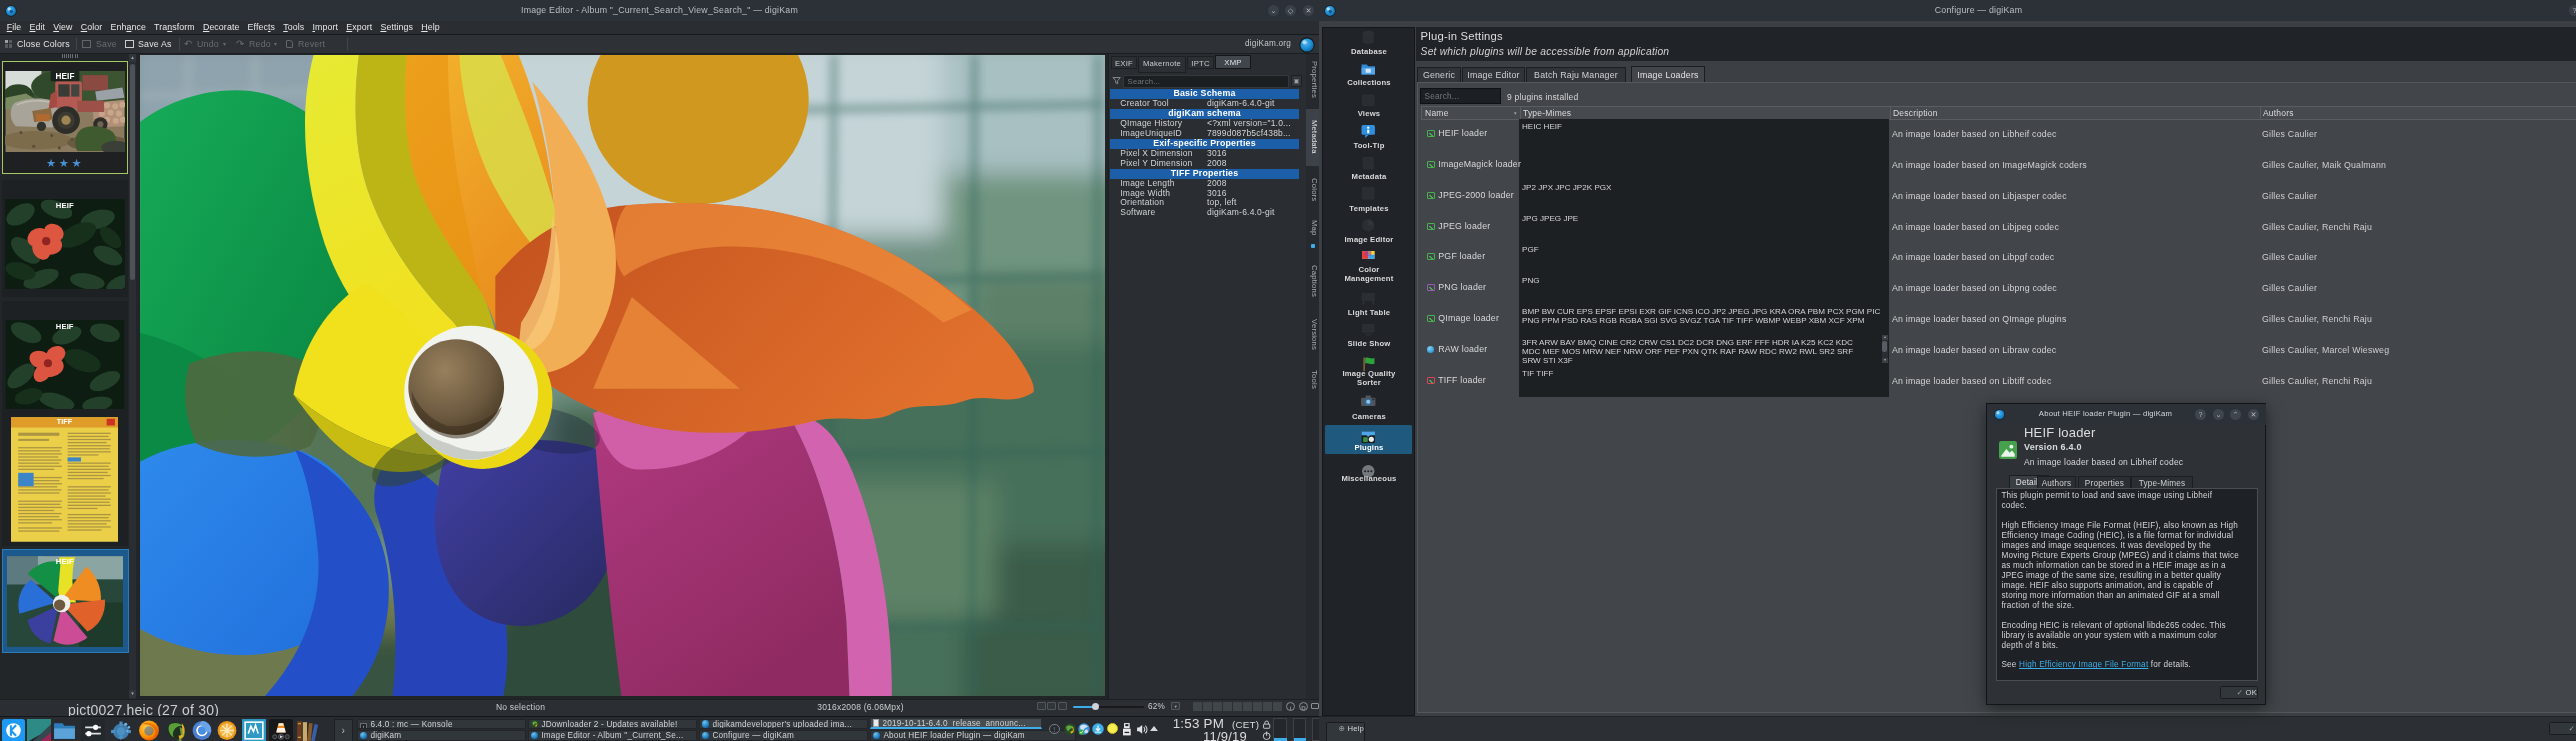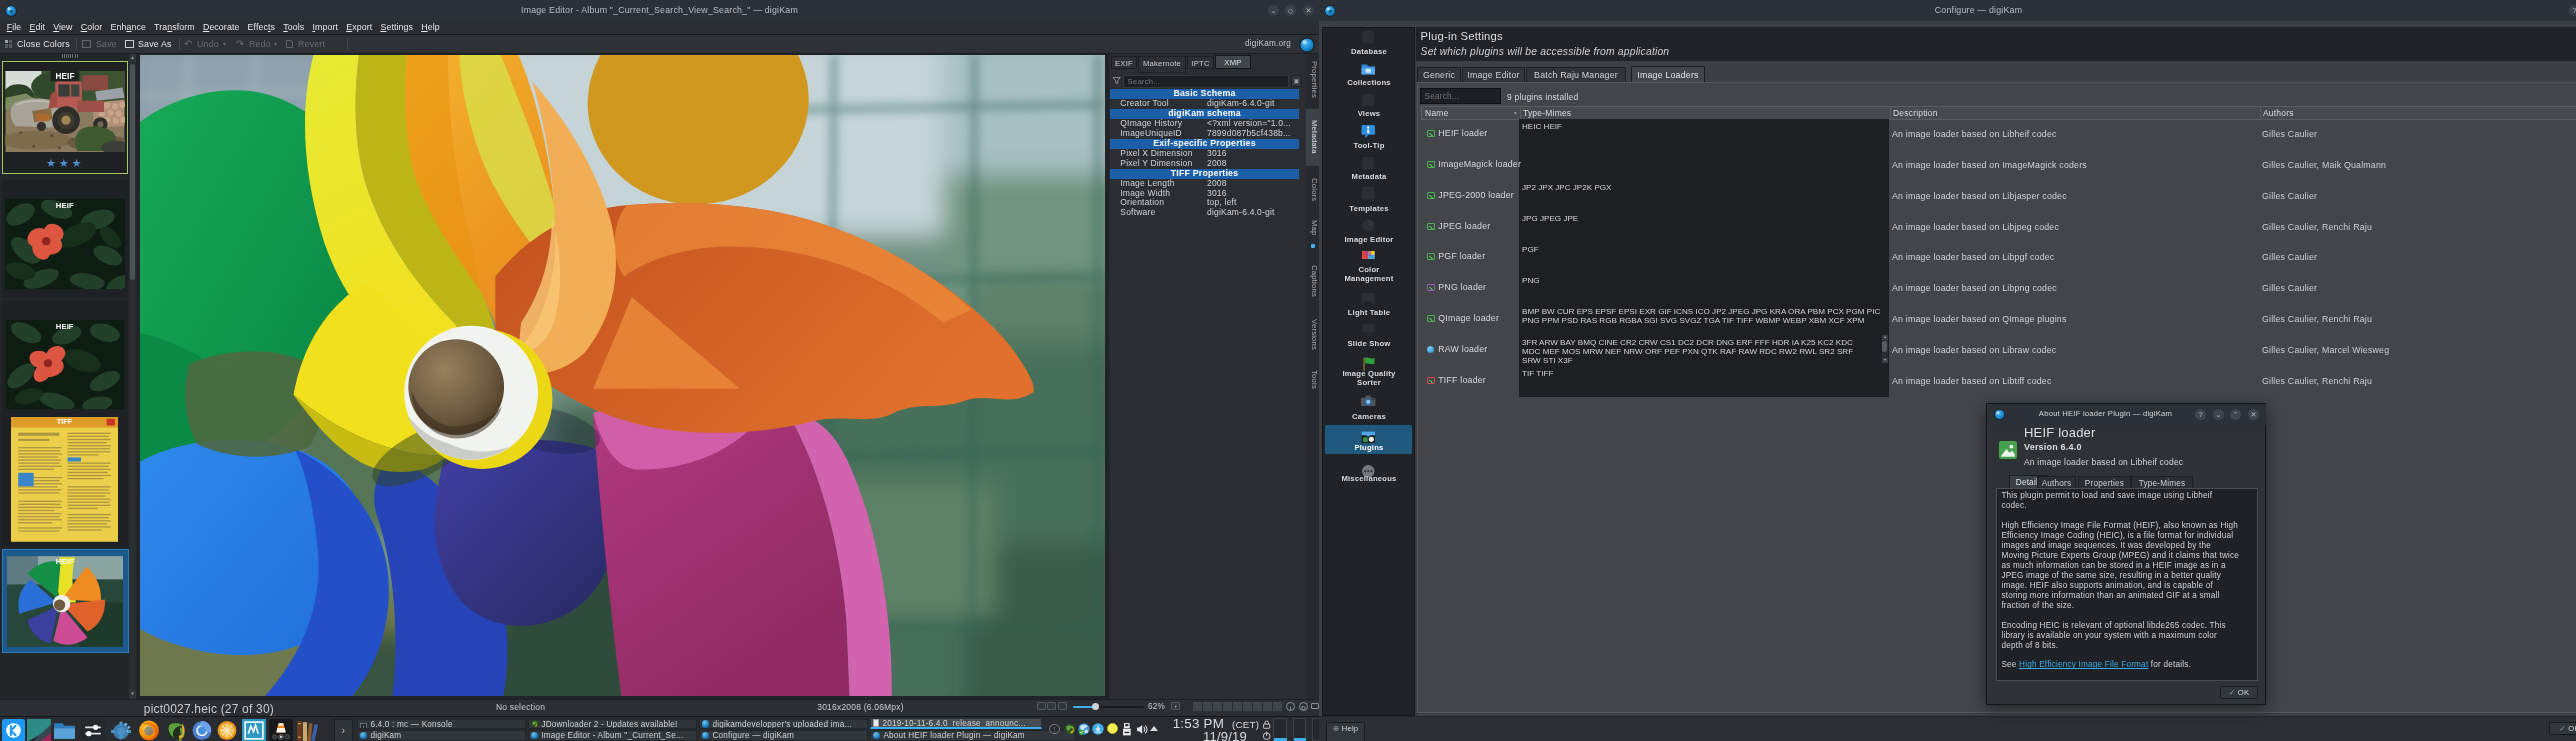--- a/index.html
+++ b/index.html
@@ -11,21 +11,21 @@
 .prow b{position:absolute;left:10.3px;font-weight:normal}
 .prow i{position:absolute;left:97px;font-style:normal}
 .vtab{position:absolute;left:1307px;width:12.4px;color:#a8adb2;font-size:7.7px;writing-mode:vertical-rl;text-align:center}
 .cfgit{position:absolute;left:1323px;width:92px;text-align:center;color:#d8d9db;font-weight:bold;font-size:7.7px}
 .tmx{position:absolute;left:1522px;width:365px;letter-spacing:0;font-size:8.1px;color:#d3d4d6;line-height:9px;white-space:nowrap}
 .nrow{position:absolute;left:1427px;font-size:8.8px;color:#d7d8da;height:11.3px;line-height:11.3px;white-space:nowrap}
 .drow{position:absolute;left:1892px;font-size:8.8px;color:#d3d4d6;line-height:9.3px;white-space:nowrap}
 .arow{position:absolute;left:2262px;font-size:8.8px;color:#cdced0;line-height:9.3px;white-space:nowrap}
 .icimg{display:inline-block;width:7.7px;height:6.7px;border:0.8px solid #49b04e;border-radius:1px;position:relative;vertical-align:-1px;margin-right:3.6px}
 .icimg:after{content:"";position:absolute;left:0.5px;right:0.5px;bottom:0;height:2.6px;background:linear-gradient(45deg,transparent 30%,#49b04e 32%,#49b04e 60%,transparent 62%)}
-.btn{position:absolute;background:#32373c;border:0.5px solid #191c1f;border-radius:1.5px;color:#d5d7d9;font-size:7.7px;text-align:center}
+.btn{position:absolute;background:#32373c;border:0.5px solid #191c1f;border-radius:1.5px;color:#d5d7d9;font-size:7.7px;text-align:right}
 .atab{position:absolute;height:14px;background:#31353a;border:0.5px solid #1c1f22;border-bottom:none;border-radius:1px 1px 0 0;color:#cfd1d3;font-size:8.2px;text-align:center;line-height:13.4px}
 .atab.act{background:#42464b;color:#e2e3e5}
 .tsk{position:absolute;height:10.8px;background:#31363b;border:0.5px solid #22262a;color:#d2d4d6;font-size:8.2px;line-height:9.8px;white-space:nowrap;overflow:hidden;padding-left:2.1px}
 .tico{display:inline-block;width:7.2px;height:7.2px;border-radius:50%;background:radial-gradient(circle at 35% 30%,#6cc2f0,#1272b5 70%);vertical-align:-1px;margin-right:3.1px}
 </style></head>
 <body>
 
 <div class="abs" style="left:0;top:0;width:1319px;height:742px;background:#26292d">
 
  <div class="abs" style="left:0;top:0;width:1319px;height:21px;background:#2b3137">
@@ -480,21 +480,21 @@
 <div class="abs" style="left:1306px;top:109px;width:13px;height:57px;background:#3d4248"></div>
 <div class="vtab" style="top:110px;height:54px;color:#e2e3e5">Metadata</div>
 <div class="vtab" style="top:169px;height:41px">Colors</div>
 <div class="vtab" style="top:214px;height:27px">Map</div>
 <div class="abs" style="left:1311px;top:244px;width:3.6px;height:3.6px;background:#3daee9;border-radius:1px"></div>
 <div class="vtab" style="top:253px;height:55px">Captions</div>
 <div class="vtab" style="top:312px;height:46px">Versions</div>
 <div class="vtab" style="top:363px;height:32px">Tools</div>
 
 
-<div class="abs" style="left:68px;top:702px;width:206px;text-align:right;color:#cbcdcf;font-size:12px">pict0027.heic (27 of 30)</div>
+<div class="abs" style="left:68px;top:702px;width:206px;text-align:left;color:#cbcdcf;font-size:14px">pict0027.heic (27 of 30)</div>
 <div class="abs" style="left:443px;top:702px;width:155px;text-align:center;color:#cbcdcf;font-size:8.5px">No selection</div>
 <div class="abs" style="left:783px;top:702px;width:155px;text-align:center;color:#cbcdcf;font-size:8.5px">3016x2008 (6.06Mpx)</div>
 <div class="abs" style="left:1037px;top:702px;width:8.8px;height:8.2px;border:0.5px solid #53585d;border-radius:1px;background:#31363b"></div>
 <div class="abs" style="left:1047px;top:702px;width:8.8px;height:8.2px;border:0.5px solid #53585d;border-radius:1px;background:#31363b"></div>
 <div class="abs" style="left:1058px;top:702px;width:8.8px;height:8.2px;border:0.5px solid #53585d;border-radius:1px;background:#31363b"></div>
 <div class="abs" style="left:1073px;top:706px;width:71px;height:1.5px;background:#17191b;border-radius:1px"></div>
 <div class="abs" style="left:1073px;top:706px;width:23px;height:1.5px;background:#3daee9;border-radius:1px"></div>
 <div class="abs" style="left:1092px;top:703px;width:7.2px;height:7.2px;background:#cdd2d6;border-radius:50%"></div>
 <div class="abs" style="left:1148px;top:702px;color:#cbcdcf;font-size:8.2px">62%</div>
 <div class="abs" style="left:1171px;top:702px;width:9.3px;height:8.2px;background:#31363b;border:0.5px solid #53585d;border-radius:1px;color:#9ea4a9;font-size:4.6px;text-align:center;line-height:7.7px">▾</div>

